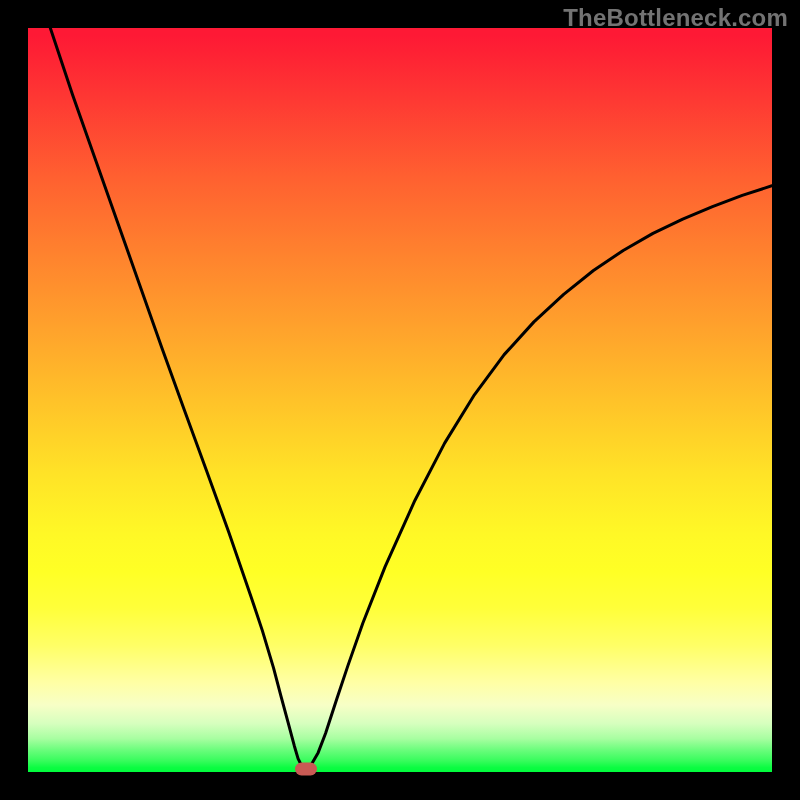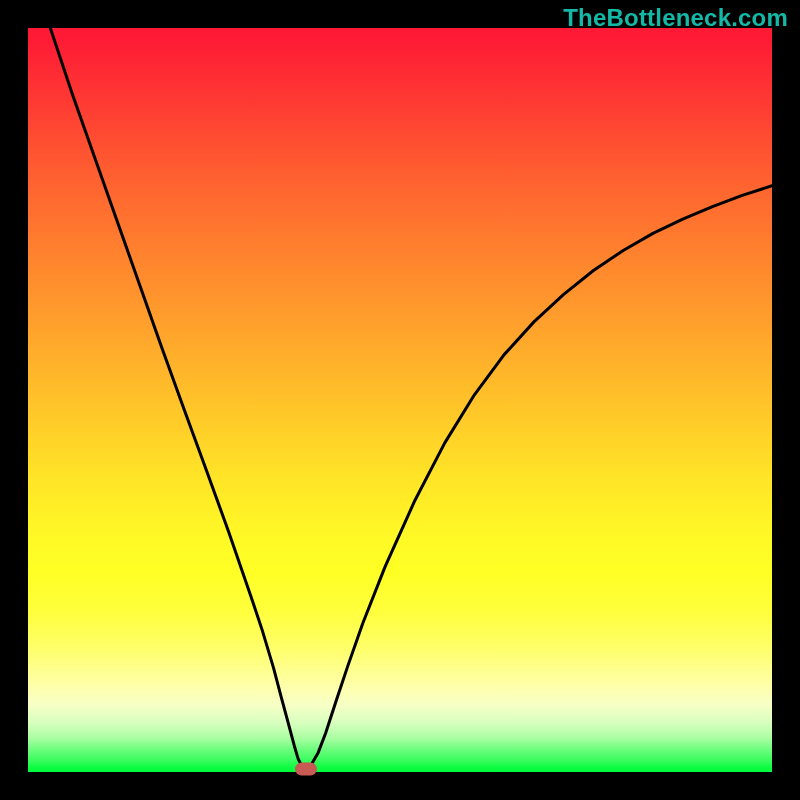--- a/index.html
+++ b/index.html
@@ -10,21 +10,21 @@
     background: #000;
     position: relative;
   }
   .watermark {
     position: absolute;
     top: 4px;
     right: 12px;
     font-family: Arial, Helvetica, sans-serif;
     font-size: 24px;
     font-weight: 600;
-    color: #14b8a6;
+    color: #737373;
     letter-spacing: 0.2px;
     z-index: 10;
   }
   .plot-area {
     position: absolute;
     left: 28px;
     top: 28px;
     width: 744px;
     height: 744px;
     background: linear-gradient(to bottom,

